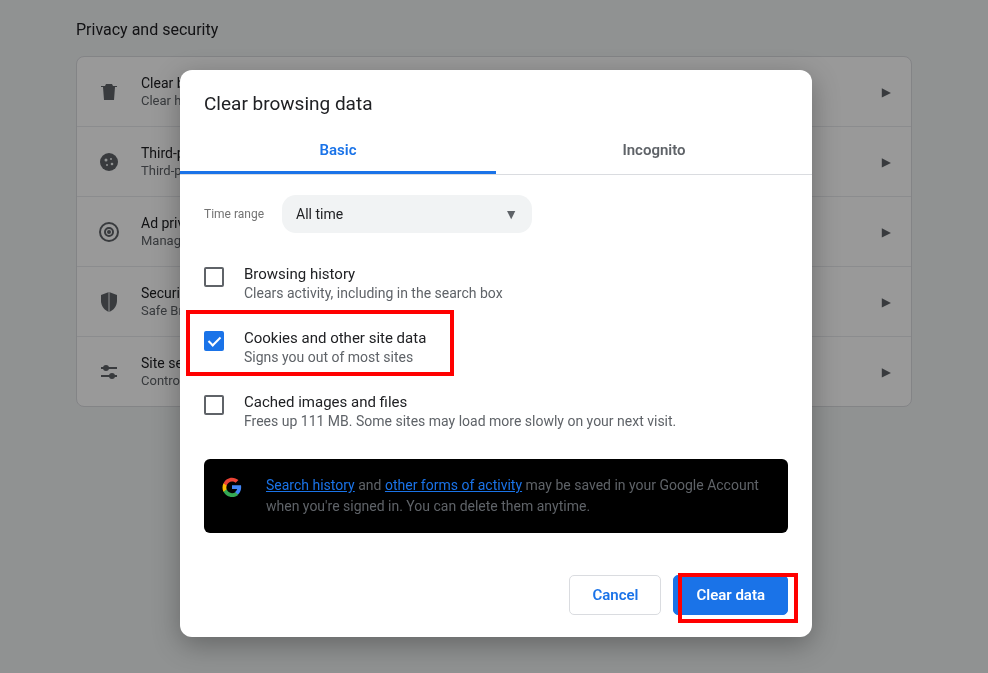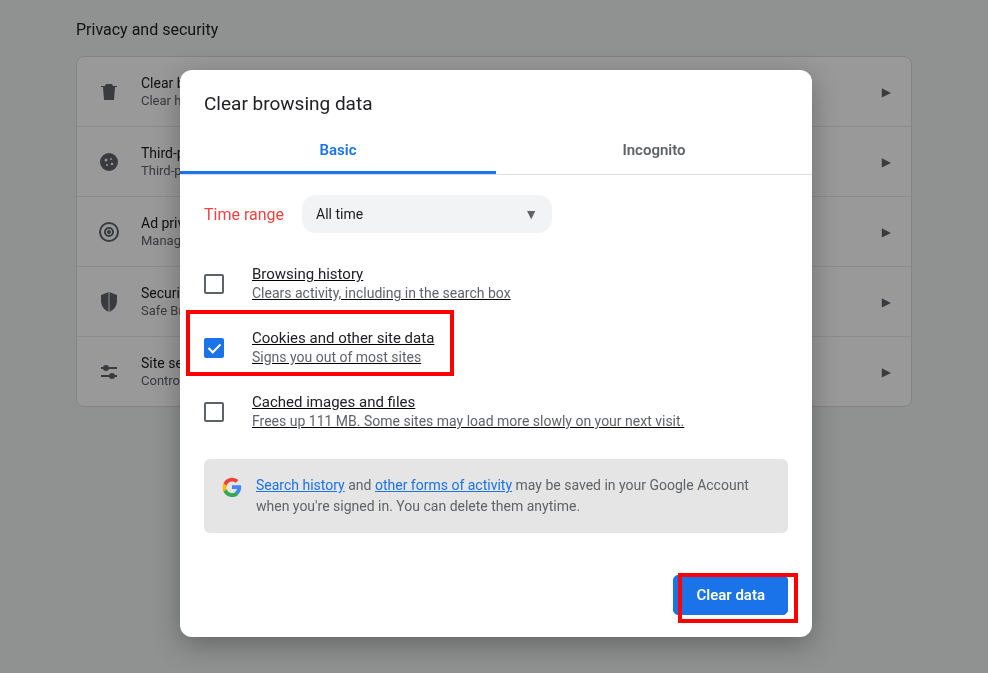--- a/index.html
+++ b/index.html
@@ -22,32 +22,32 @@
 
     
     .modal { position: absolute; left: 180px; top: 70px; width: 632px; background: #fff; border-radius: 12px; box-shadow: 0 8px 28px rgba(0,0,0,0.3); overflow: hidden; }
     .modal-title { padding: 22px 24px 14px; font-size: 19px; color: #202124; }
     .tabs { display: flex; border-bottom: 1px solid #dadce0; }
     .tab { flex: 1; text-align: center; padding: 12px 0; font-size: 15px; font-weight: 600; color: #5f6368; cursor: pointer; border-bottom: 3px solid transparent; }
     .tab.active { color: #1a73e8; border-bottom-color: #1a73e8; }
 
     .modal-body { padding: 20px 24px 10px; }
     .time-row { display: flex; align-items: center; gap: 18px; margin-bottom: 22px; }
-    .time-label { font-size: 16px; color: #ef4444; }
+    .time-label { font-size: 12px; color: #737373; }
     .select { flex: 0 0 250px; background: #f1f3f4; border: none; padding: 11px 14px; font-size: 14px; color: #202124; display: flex; justify-content: space-between; align-items: center; cursor: pointer; border-radius: 14px; }
 
-    .opt { display: flex; align-items: center; gap: 28px; padding: 10px 0 18px; text-decoration: underline; }
+    .opt { display: flex; align-items: flex-start; gap: 20px; padding: 10px 0 18px; }
     .cb { width: 20px; height: 20px; border: 2px solid #5f6368; border-radius: 2px; margin-top: 2px; cursor: pointer; flex-shrink: 0; display: flex; align-items: center; justify-content: center; }
     .cb.checked { background: #1a73e8; border-color: #1a73e8; }
     .cb.checked::after { content: ""; width: 5px; height: 10px; border: solid #fff; border-width: 0 2.5px 2.5px 0; transform: rotate(45deg); margin-top: -3px; }
     .opt-title { font-size: 15px; color: #202124; }
     .opt-sub { font-size: 14px; color: #5f6368; margin-top: 2px; }
     .hl { border: 4px solid #ff0000; position: absolute; pointer-events: none; }
 
-    .info { background: #e5e5e5; border-radius: 6px; padding: 16px 18px; display: flex; gap: 14px; margin: 12px 0 4px; }
+    .info { background: #000000; border-radius: 6px; padding: 16px 18px; display: flex; gap: 24px; margin: 12px 0 4px; }
     .g-icon { flex-shrink: 0; margin-top: 2px; }
     .info-text { font-size: 14px; color: #5f6368; line-height: 1.5; }
     .info-text a { color: #1a73e8; text-decoration: underline; }
 
     .actions { display: flex; justify-content: flex-end; gap: 12px; padding: 28px 24px 22px; }
     .btn { padding: 10px 22px; font-size: 15px; font-weight: 600; border-radius: 5px; cursor: pointer; }
     .btn-cancel { background: #fff; border: 1px solid #dadce0; color: #1a73e8; }
     .btn-primary { background: #1a73e8; border: 1px solid #1a73e8; color: #ffffff; text-align: center; }
   </style>
 </head>
@@ -167,18 +167,19 @@
           <path fill="#FBBC05" d="M5.6 14.8c-.2-.7-.4-1.4-.4-2.2s.1-1.5.4-2.2V7.5H1.8C1 9 .6 10.7.6 12.6s.4 3.6 1.2 5.1l3.8-2.9z"></path>
           <path fill="#EA4335" d="M12 5.3c1.7 0 3.2.6 4.4 1.7l3.3-3.3C17.7 1.9 15.1.8 12 .8 7.6.8 3.7 3.5 1.8 7.5l3.8 2.9C6.5 7.3 9 5.3 12 5.3z"></path>
         </svg>
       <div class="info-text">
         <a href="#">Search history</a><span> and </span><a href="#">other forms of activity</a><span> may be saved in your Google Account when you're signed in. You can delete them anytime.</span>
       </div>
     </div>
   </div>
 
   <div class="actions">
+    <button class="btn btn-cancel">Cancel</button>
     <button class="btn btn-primary">Clear data</button>
   </div>
 
   <div class="hl" style="left:6px; top:240px; width:268px; height:66px;"></div>
   <div class="hl" style="right:14px; bottom:14px; width:120px; height:50px;"></div>
 </div>
 
 </body></html>

